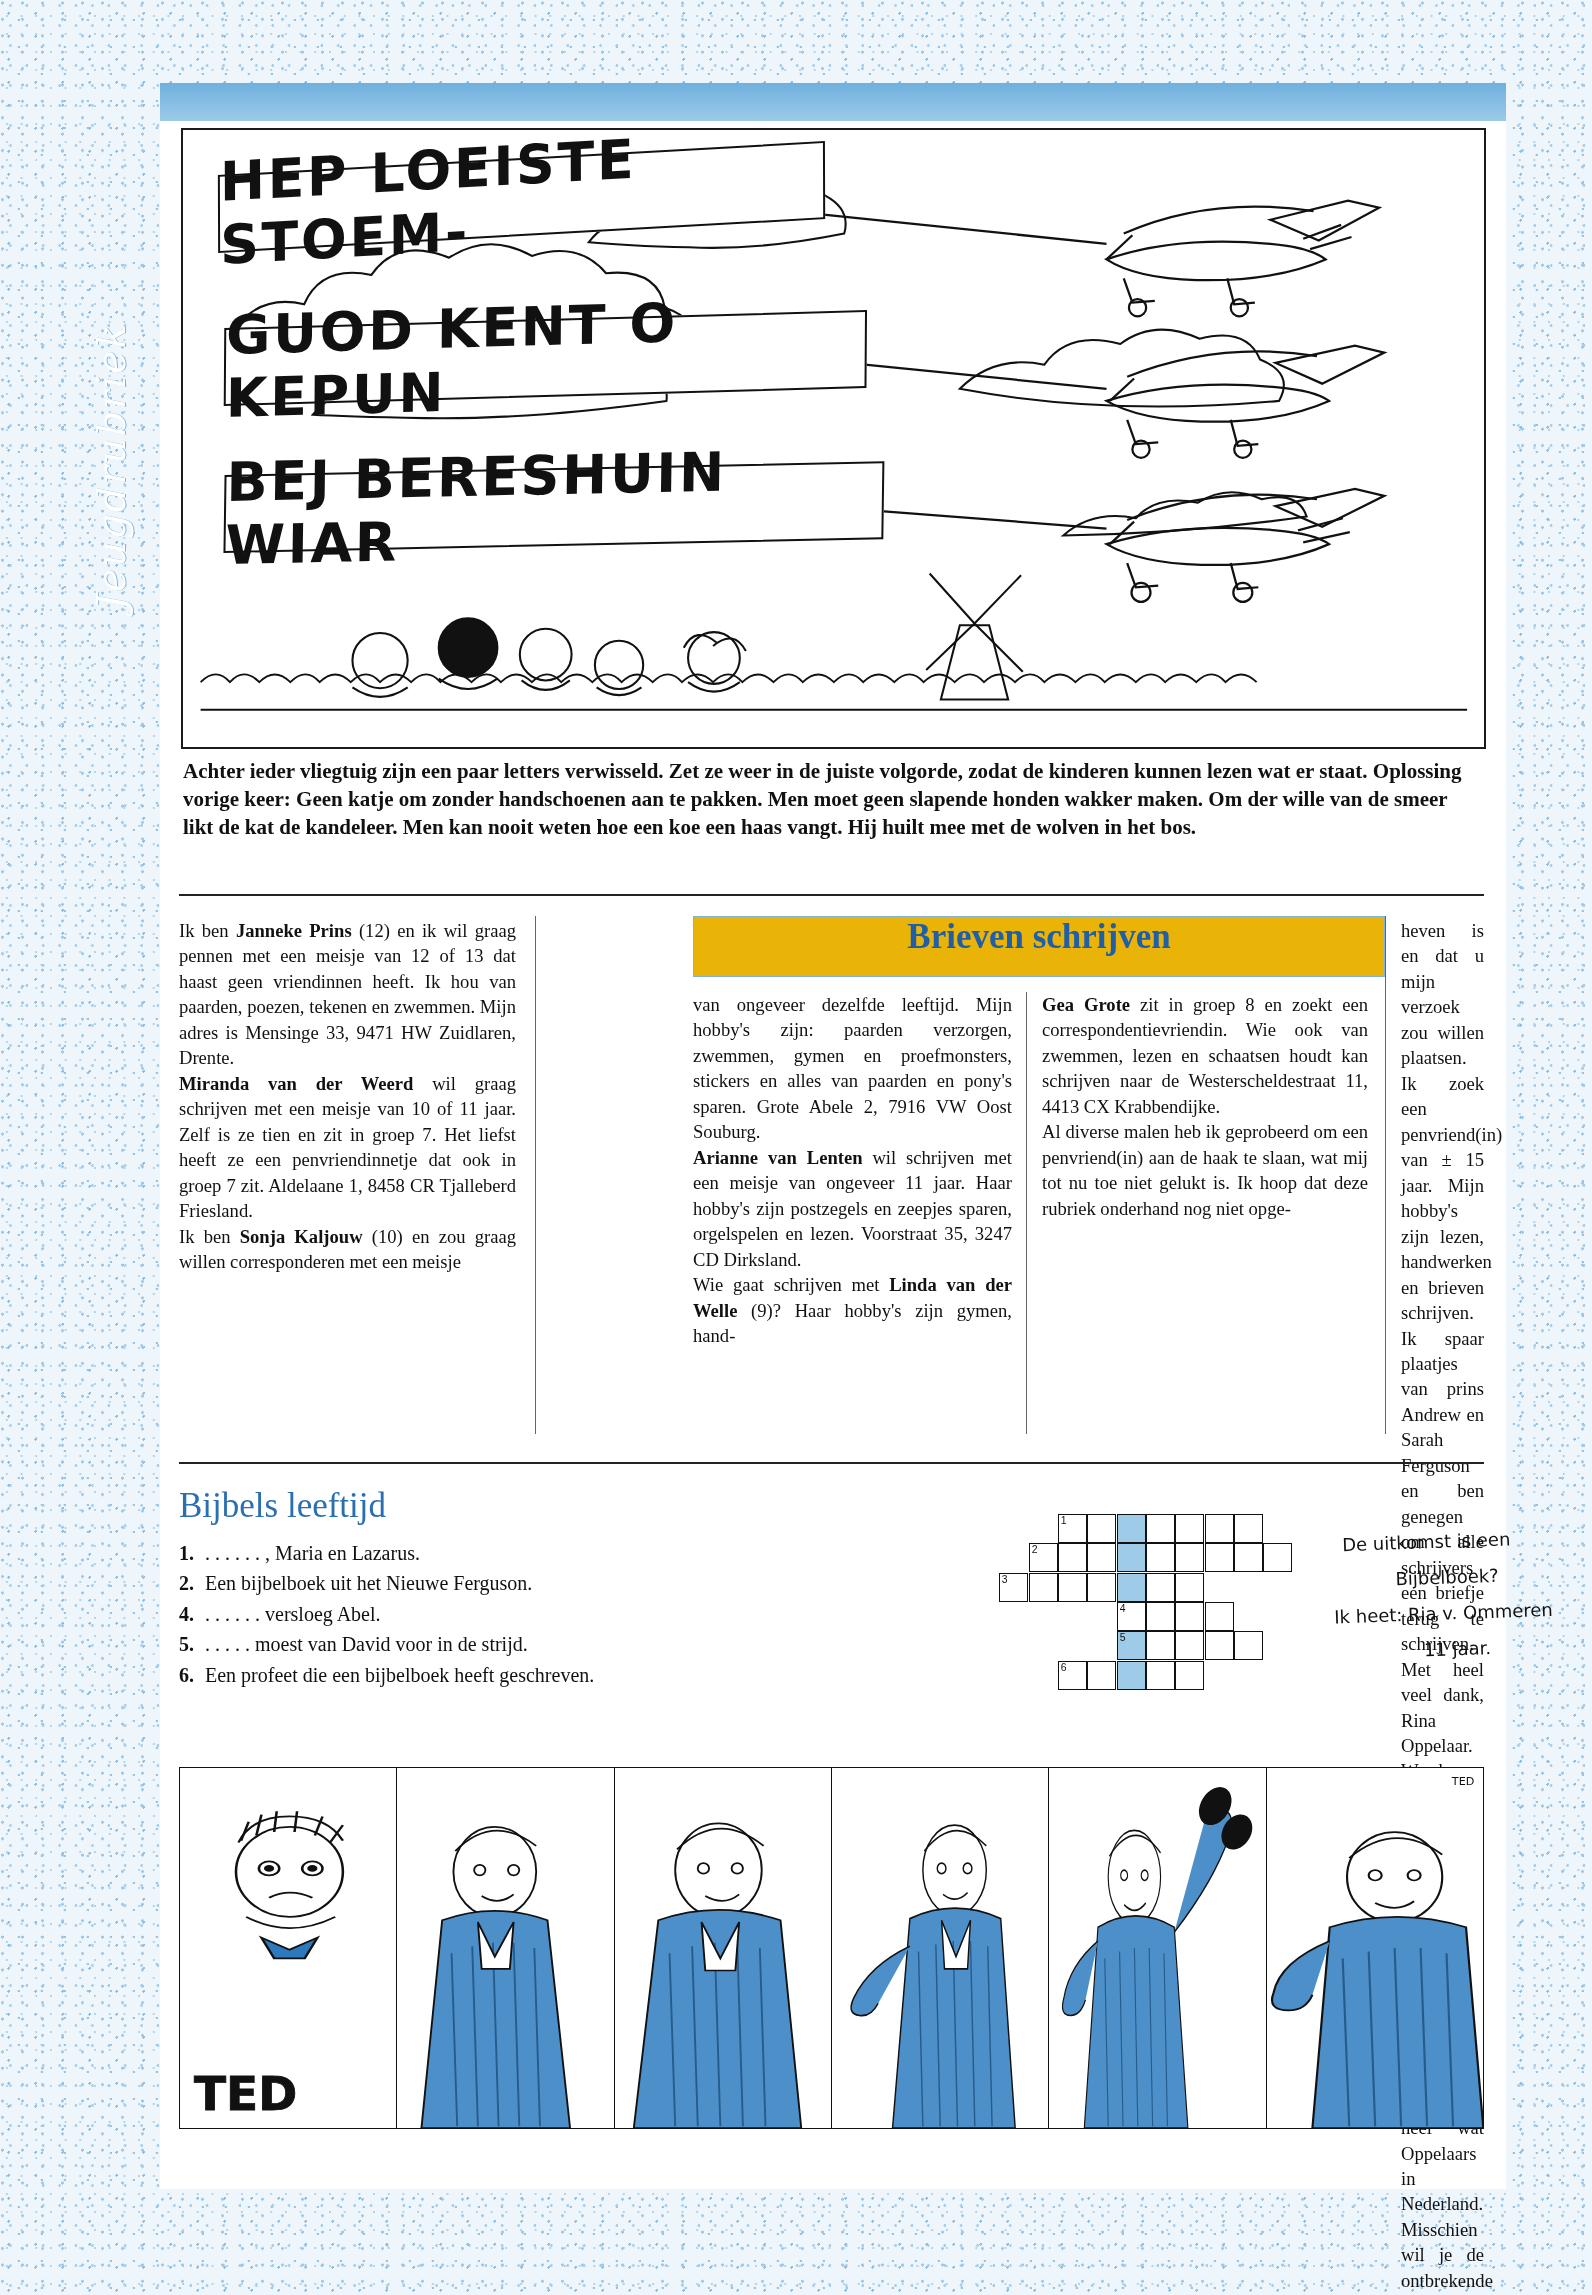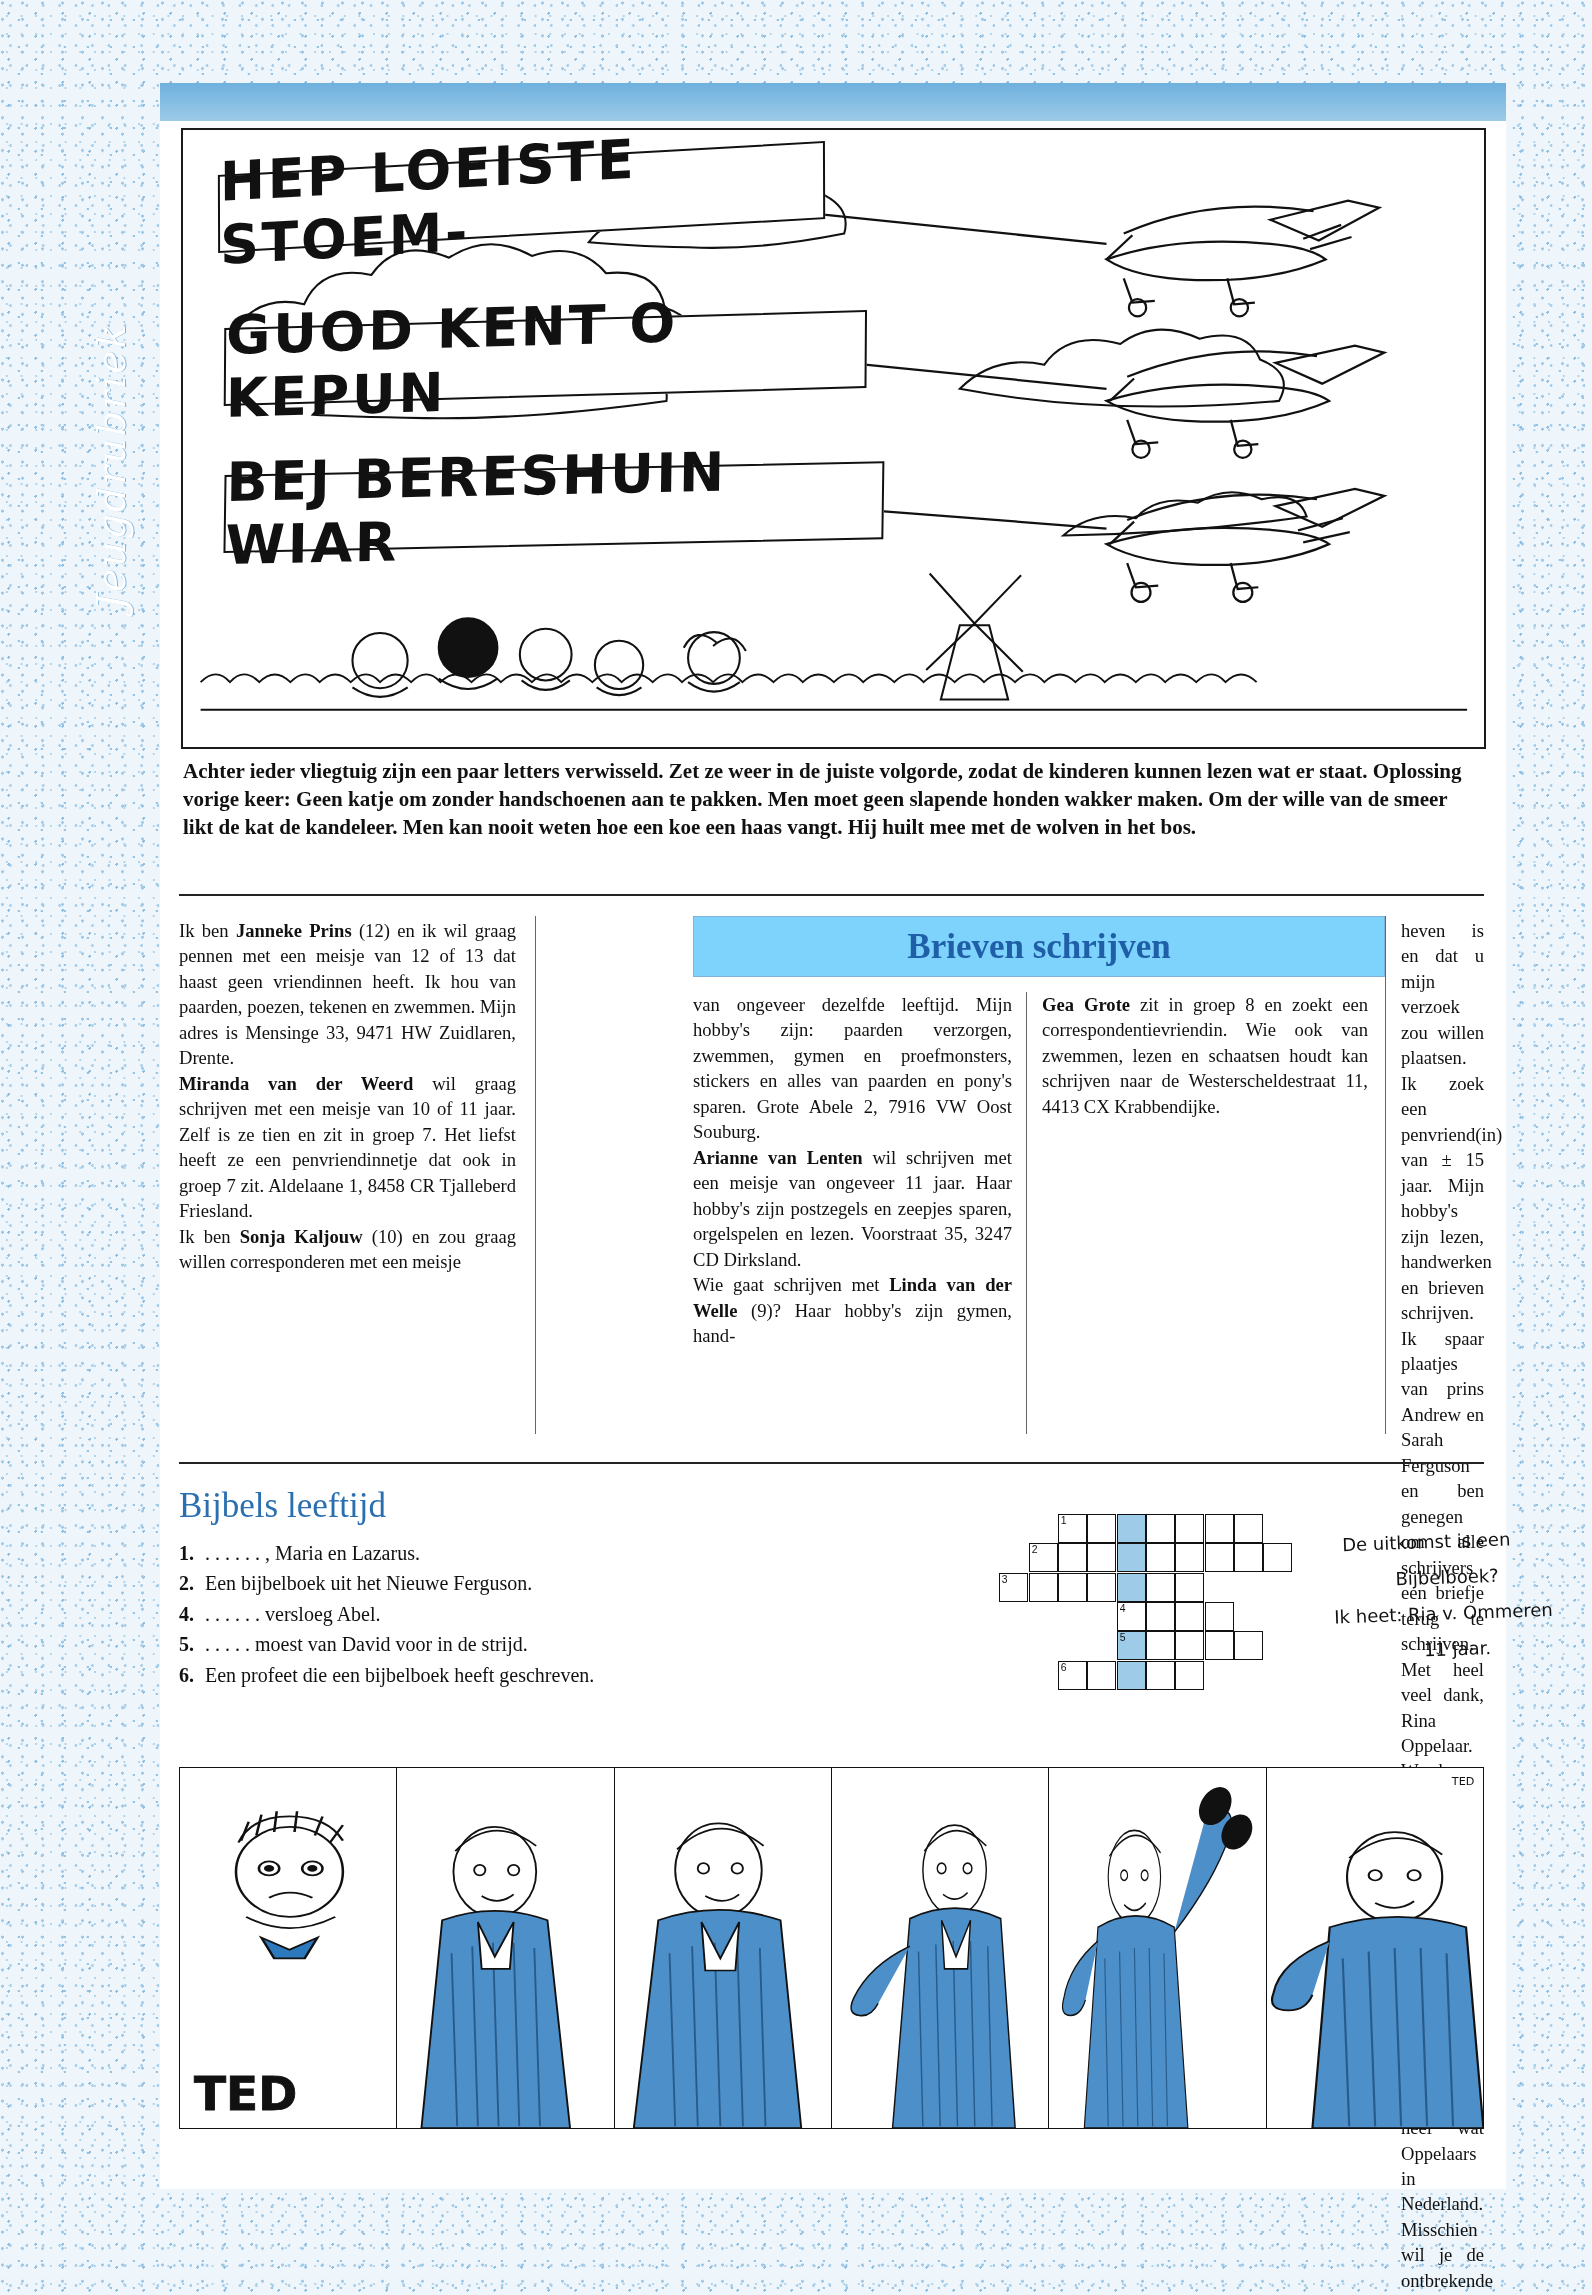--- a/index.html
+++ b/index.html
@@ -80,22 +80,22 @@
     position:absolute;top:0;width:349px;height:518px;
     font-family:"Liberation Serif", serif;
     font-size:18.6px;line-height:1.37;color:#111;
     text-align:justify;
   }
   .colsep{
     position:absolute;top:0;width:0.9px;height:518px;background:#666;
   }
   .brievenbox{
     position:absolute;left:514px;top:0;width:690px;height:59px;
-    background:#7dd3fc;border:0.9px solid #7fb4d8;
-    display:flex;align-items:center;justify-content:center;
+    background:#eab308;border:0.9px solid #7fb4d8;
+    display:flex;justify-content:center;
   }
   .brieventitle{
     color:#1f5fa8;font-size:35px;font-weight:bold;
     font-family:"Liberation Serif", serif;
   }
   .sub2{position:absolute;left:514px;top:76px;width:319px;}
   .sub3{position:absolute;left:863px;top:76px;width:326px;}
   .colfull{position:absolute;top:2px;width:335px;}
   b{font-weight:bold;}
   
@@ -256,20 +256,21 @@
     </div>
 
     <div class="col sub2">
         <span style="display:block">van ongeveer dezelfde leeftijd. Mijn hobby's zijn: paarden verzorgen, zwemmen, gymen en proefmonsters, stickers en alles van paarden en pony's sparen. Grote Abele 2, 7916 VW Oost Souburg.</span>
         <span style="display:block"><b>Arianne van Lenten</b> wil schrijven met een meisje van ongeveer 11 jaar. Haar hobby's zijn postzegels en zeepjes sparen, orgelspelen en lezen. Voorstraat 35, 3247 CD Dirksland.</span>
         <span style="display:block">Wie gaat schrijven met <b>Lin<b>da van der Welle</b></b> (9)? Haar hobby's zijn gymen, hand-</span>
       </div>
     <div class="colsep" style="left:847px;top:76px;height:442px;"></div>
     <div class="col sub3">
         <span style="display:block"><b>Gea Grote</b> zit in groep 8 en zoekt een correspondentievriendin. Wie ook van zwemmen, lezen en schaatsen houdt kan schrijven naar de Westerscheldestraat 11, 4413 CX Krabbendijke.</span>
+        <span style="display:block">Al diverse malen heb ik geprobeerd om een penvriend(in) aan de haak te slaan, wat mij tot nu toe niet gelukt is. Ik hoop dat deze rubriek onderhand nog niet opge-</span>
       </div>
 
     <div class="colsep" style="left:1206px;"></div>
     <div class="col colfull" style="left:1222px;width:83px;">
         <span style="display:block">heven is en dat u mijn verzoek zou willen plaatsen. Ik zoek een penvriend(in) van ± 15 jaar. Mijn hobby's zijn lezen, handwerken en brieven schrijven. Ik spaar plaatjes van prins Andrew en Sarah Ferguson en ben genegen om alle schrijvers een briefje terug te schrijven. Met heel veel dank, Rina Oppelaar.</span>
         <span style="display:block">We hopen dat het deze keer wel lukt Rina, maar de schrijvers zullen sowieso je adres moeten weten. Want er wonen heel wat Oppelaars in Nederland. Misschien wil je de ontbrekende informatie zo snel mogelijk doorgeven.</span>
       </div>
   </div>
 
   <div class="rule" style="left:179px;top:1462px;width:1305px;"></div>

